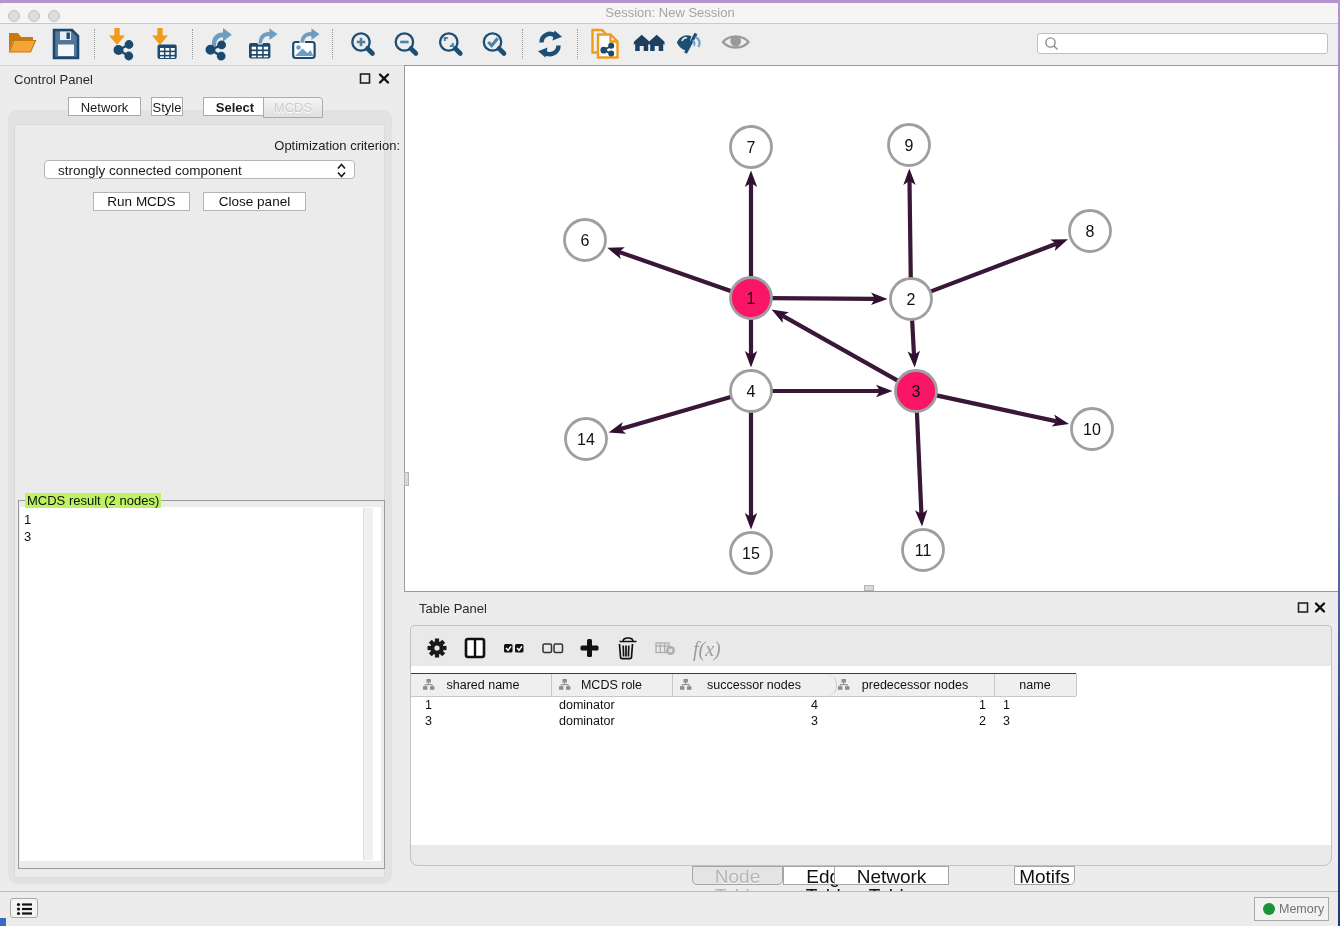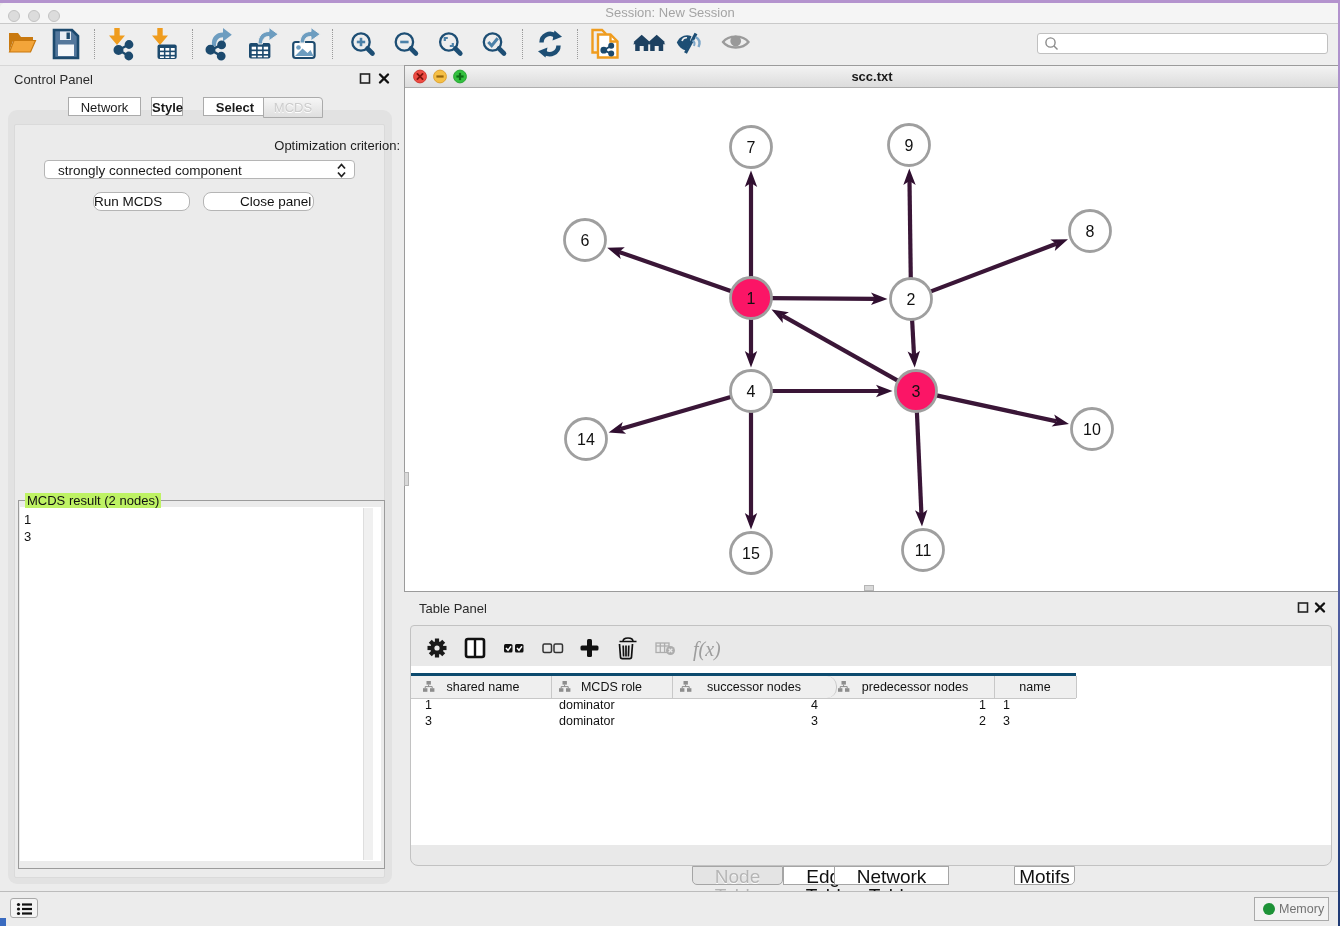--- a/index.html
+++ b/index.html
@@ -29,42 +29,42 @@
 .cptab{position:absolute;top:97px;height:19px;line-height:19px;background:#fff;
   border:1px solid #ababab;box-sizing:border-box;text-align:center;
   font-size:13px;color:#1a1a1a;}
 #tab-mcds{background:linear-gradient(#f6f6f6,#dfdfdf);color:#ccc;
   text-shadow:0 1px 0 #fff;border-radius:0 4px 0 0;height:21px;}
 #optlabel{left:0px;top:138px;width:400px;text-align:right;font-size:13px;color:#1c1c1c;}
 #dropdown{left:44px;top:160px;width:311px;height:19px;background:#fff;
   border:1px solid #b5b5b5;border-radius:4px;font-size:13.5px;color:#1a1a1a;
   line-height:19px;padding-left:13px;box-sizing:border-box;}
 .btn{position:absolute;top:192px;height:19px;background:#fff;border:1px solid #b5b5b5;
-  border-radius:8px;box-sizing:border-box;text-align:left;font-size:13.5px;
+  border-radius:0;box-sizing:border-box;text-align:center;font-size:13.5px;
   color:#111;line-height:17px;}
 #fieldset{left:18px;top:500px;width:365px;height:367px;border:1px solid #9b9b9b;}
 #fslegend{left:25px;top:493px;background:#bef264;padding:0 2px;font-size:13px;color:#111;}
 #fswhite{left:20px;top:507px;width:361px;height:354px;background:#fff;}
 #fsscroll{left:363px;top:508px;width:9px;height:352px;background:#f0f0f0;
   border-left:1px solid #dedede;}
 #fstext{left:24px;top:511px;font-size:13px;color:#111;line-height:17px;}
 
 #netwin{left:404px;top:65px;width:936px;height:527px;border:1px solid #9b9b9b;
   box-sizing:border-box;background:#fff;}
 #nettitle{left:0;top:0;width:934px;height:21px;
   background:linear-gradient(#f3f3f3,#dcdcdc);border-bottom:1px solid #aeaeae;}
 #nettext{left:0;top:0;width:100%;height:21px;line-height:21px;text-align:center;
   font-size:13px;font-weight:600;color:#1a1a1a;}
 
 #tp-title{left:419px;top:601px;font-size:13px;color:#2a2a2a;}
 #tp-box{left:410px;top:625px;width:922px;height:241px;background:#e9e9e9;
   border:1px solid #c2c2c2;border-radius:4px 4px 8px 8px;box-sizing:border-box;}
 #tp-table{left:411px;top:666px;width:920px;height:179px;background:#fff;}
 #tp-header{left:0px;top:7px;width:665px;height:22px;background:#efefef;
-  border-top:3px solid #0c4a6e;border-bottom:1px solid #c8c8c8;}
+  border-top:1px solid #0c4a6e;border-bottom:1px solid #c8c8c8;}
 .thc{position:absolute;top:0;height:22px;line-height:22px;text-align:center;
   font-size:12.5px;color:#111;border-right:1px solid #c8c8c8;}
 .trow{position:absolute;font-size:12.5px;color:#111;height:17px;line-height:17px;}
 .btab{position:absolute;top:866px;height:19px;line-height:19px;background:#fff;
   border:1px solid #a5a5a5;box-sizing:border-box;text-align:center;font-size:19px;
   color:#111;}
 
 #statusbar{left:0;top:891px;width:1340px;height:35px;background:#ececec;
   border-top:1px solid #bcbcbc;}
 #listbtn{left:10px;top:898px;width:28px;height:20px;background:#f4f4f4;
@@ -250,53 +250,36 @@
 <svg width="36" height="14" style="position:absolute;left:358px;top:72px;">
  <rect x="2.5" y="2" width="9" height="9" fill="none" stroke="#222" stroke-width="1.6"></rect>
  <g stroke="#111" stroke-width="2.4" stroke-linecap="round">
       <line x1="22" y1="2.5" x2="30" y2="10.5"></line>
       <line x1="30" y1="2.5" x2="22" y2="10.5"></line>
     </g>
 </svg>
 <div class="abs" id="cp-outer"></div>
 <div class="abs" id="cp-inner"></div>
 <div class="cptab" style="left:68px;width:73px;">Network</div>
-<div class="cptab" style="left:151px;width:32px;font-weight:bold;">Style</div>
+<div class="cptab" style="left:151px;width:32px;">Style</div>
 <div class="cptab" style="left:203px;width:64px;font-weight:bold;">Select</div>
 <div class="cptab" id="tab-mcds" style="left:263px;width:60px;">MCDS</div>
 <div class="abs" id="optlabel">Optimization criterion:</div>
 <div class="abs" id="dropdown">strongly connected component<svg width="11" height="15" style="position:absolute;right:7px;top:2px;">
       <path d="M2,5.5 L5.5,1.5 L9,5.5 M2,9.5 L5.5,13.5 L9,9.5" fill="none" stroke="#222" stroke-width="1.8"></path>
     </svg></div>
 <div class="btn" style="left:93px;width:97px;">Run MCDS</div>
-<div class="btn" style="left:203px;width:111px;padding-left:36px;">Close panel</div>
+<div class="btn" style="left:203px;width:103px;">Close panel</div>
 <div class="abs" id="fieldset"></div>
 <div class="abs" id="fswhite"></div>
 <div class="abs" id="fsscroll"></div>
 <div class="abs" id="fslegend">MCDS result (2 nodes)</div>
 <div class="abs" id="fstext">1<br>3</div>
 
 <div class="abs" id="netwin">
-  <div class="abs" id="nettitle">
-    <div class="abs" id="nettext">scc.txt</div>
-    <svg width="70" height="21" style="position:absolute;left:0;top:0;">
-     <circle cx="15" cy="10.5" r="6.4" fill="#ee4b43" stroke="#ce3a32" stroke-width="1"></circle>
-     <g stroke="#7e120c" stroke-width="1.8" stroke-linecap="round">
-          <line x1="12.4" y1="7.9" x2="17.6" y2="13.1"></line>
-          <line x1="17.6" y1="7.9" x2="12.4" y2="13.1"></line>
-        </g>
-     <circle cx="35" cy="10.5" r="6.4" fill="#f5bf45" stroke="#dfa433" stroke-width="1"></circle>
-     <line x1="31.4" y1="10.5" x2="38.6" y2="10.5" stroke="#96660d" stroke-width="2.2"></line>
-     <circle cx="55" cy="10.5" r="6.4" fill="#33c03f" stroke="#2aa636" stroke-width="1"></circle>
-     <g stroke="#0d6c17" stroke-width="2.2">
-          <line x1="51.4" y1="10.5" x2="58.6" y2="10.5"></line>
-          <line x1="55" y1="6.9" x2="55" y2="14.1"></line>
-        </g>
-    </svg>
-  </div>
   <div class="abs" style="left:0;top:21px;">
 <svg width="934" height="504">
 <g stroke="#3a1637" stroke-width="4.2">
 <line x1="346.0" y1="192.5" x2="346.0" y2="96.0"></line>
 <line x1="328.5" y1="204.9" x2="214.0" y2="164.9"></line>
 <line x1="364.5" y1="211.1" x2="470.0" y2="211.8"></line>
 <line x1="346.0" y1="229.5" x2="346.0" y2="268.0"></line>
 <line x1="505.8" y1="193.5" x2="504.5" y2="94.0"></line>
 <line x1="523.3" y1="205.4" x2="651.3" y2="156.8"></line>
 <line x1="507.0" y1="230.5" x2="509.0" y2="268.1"></line>

